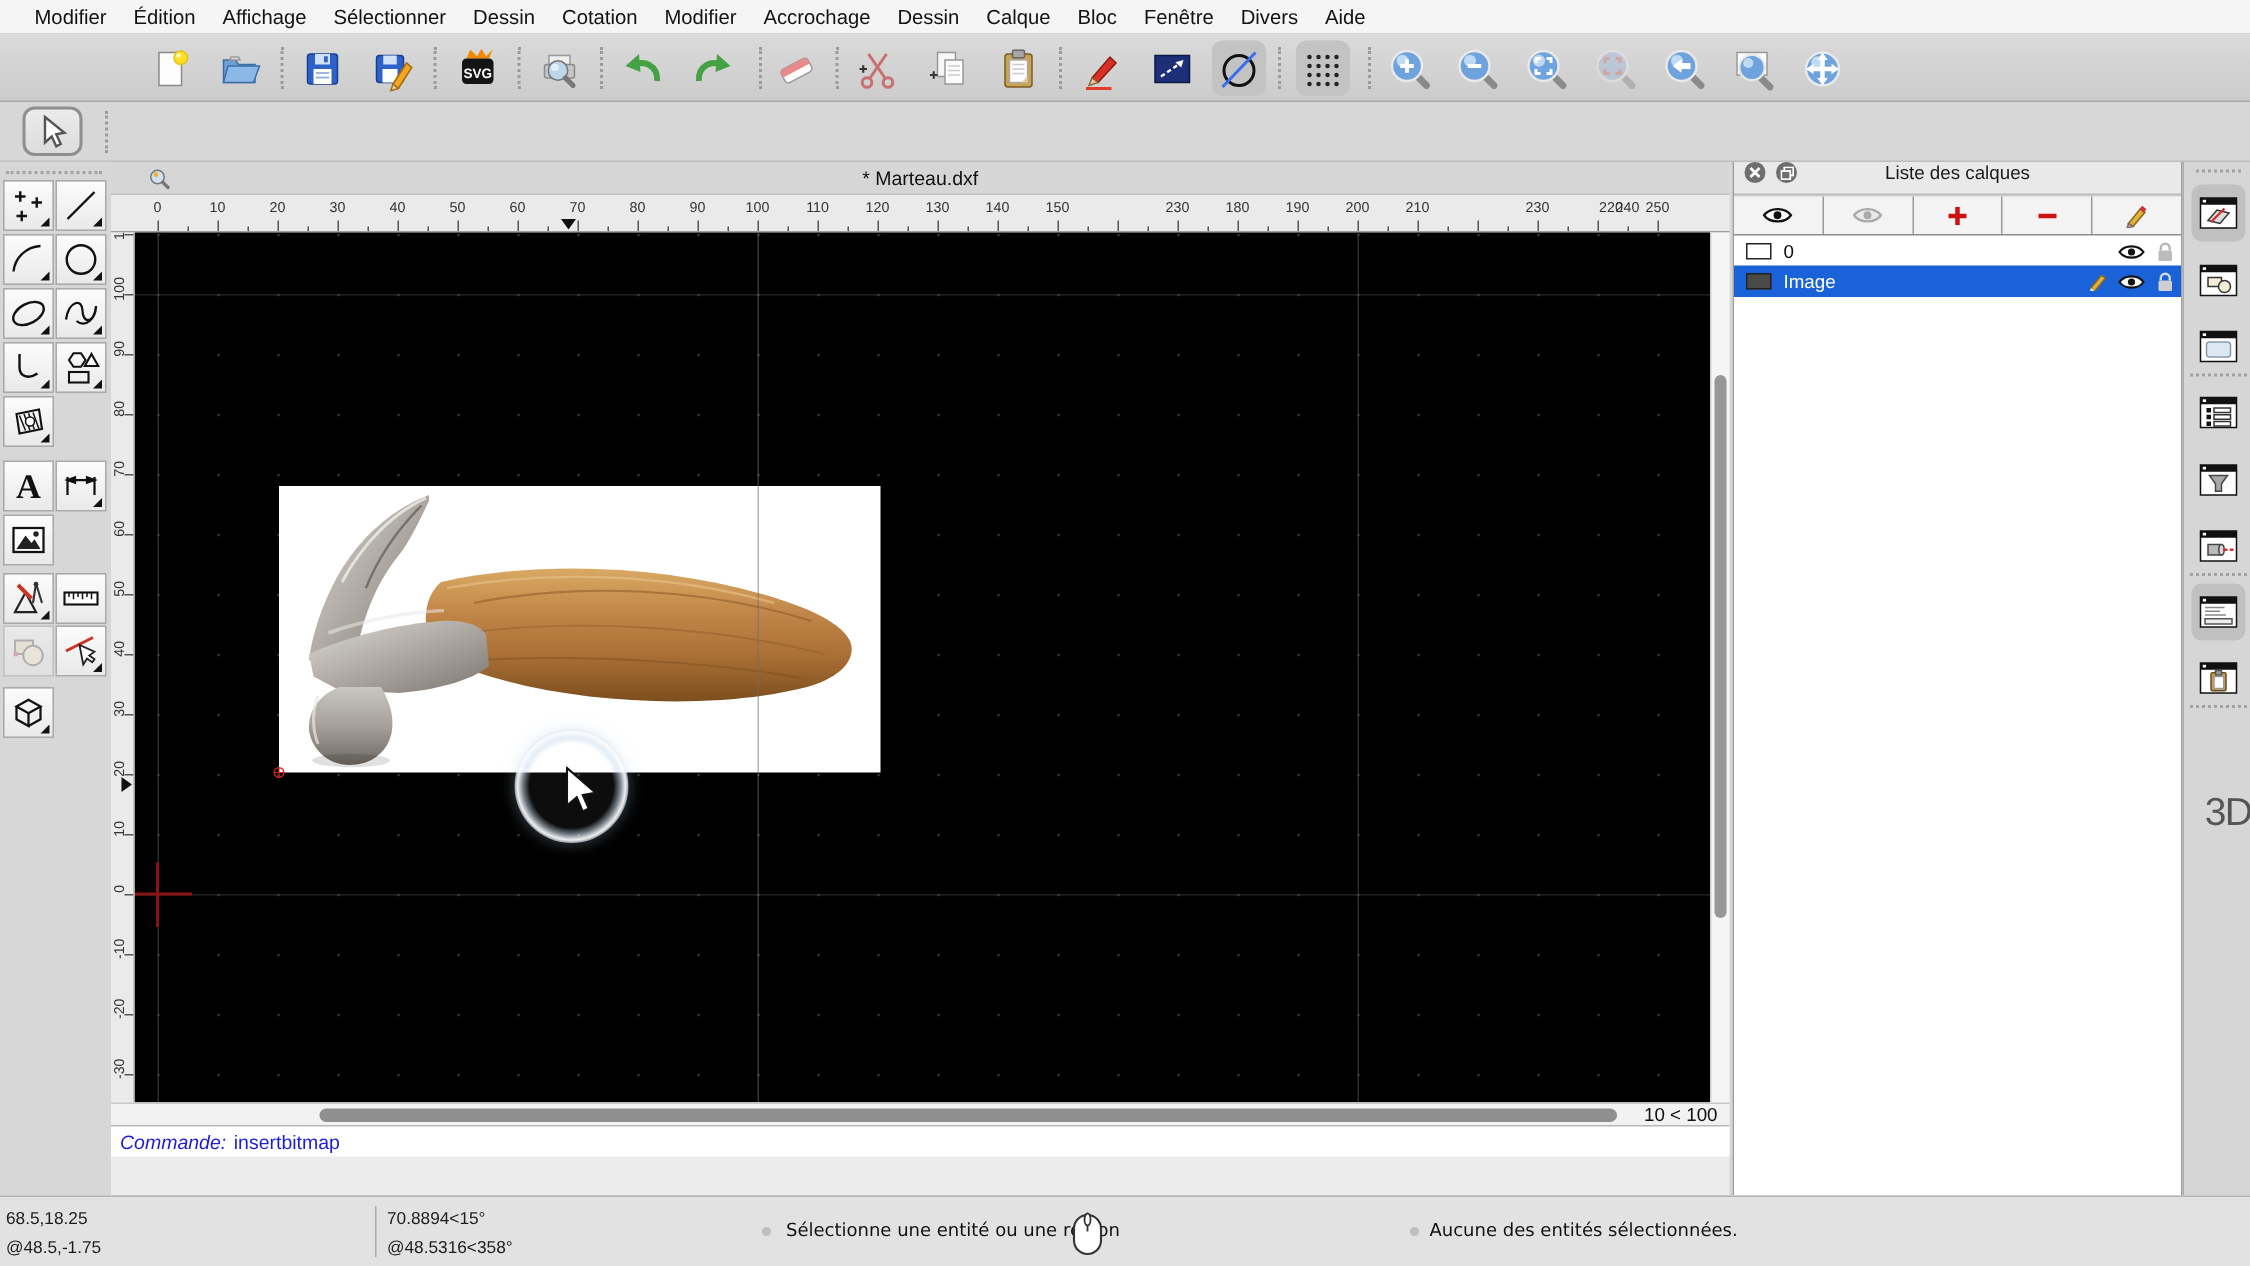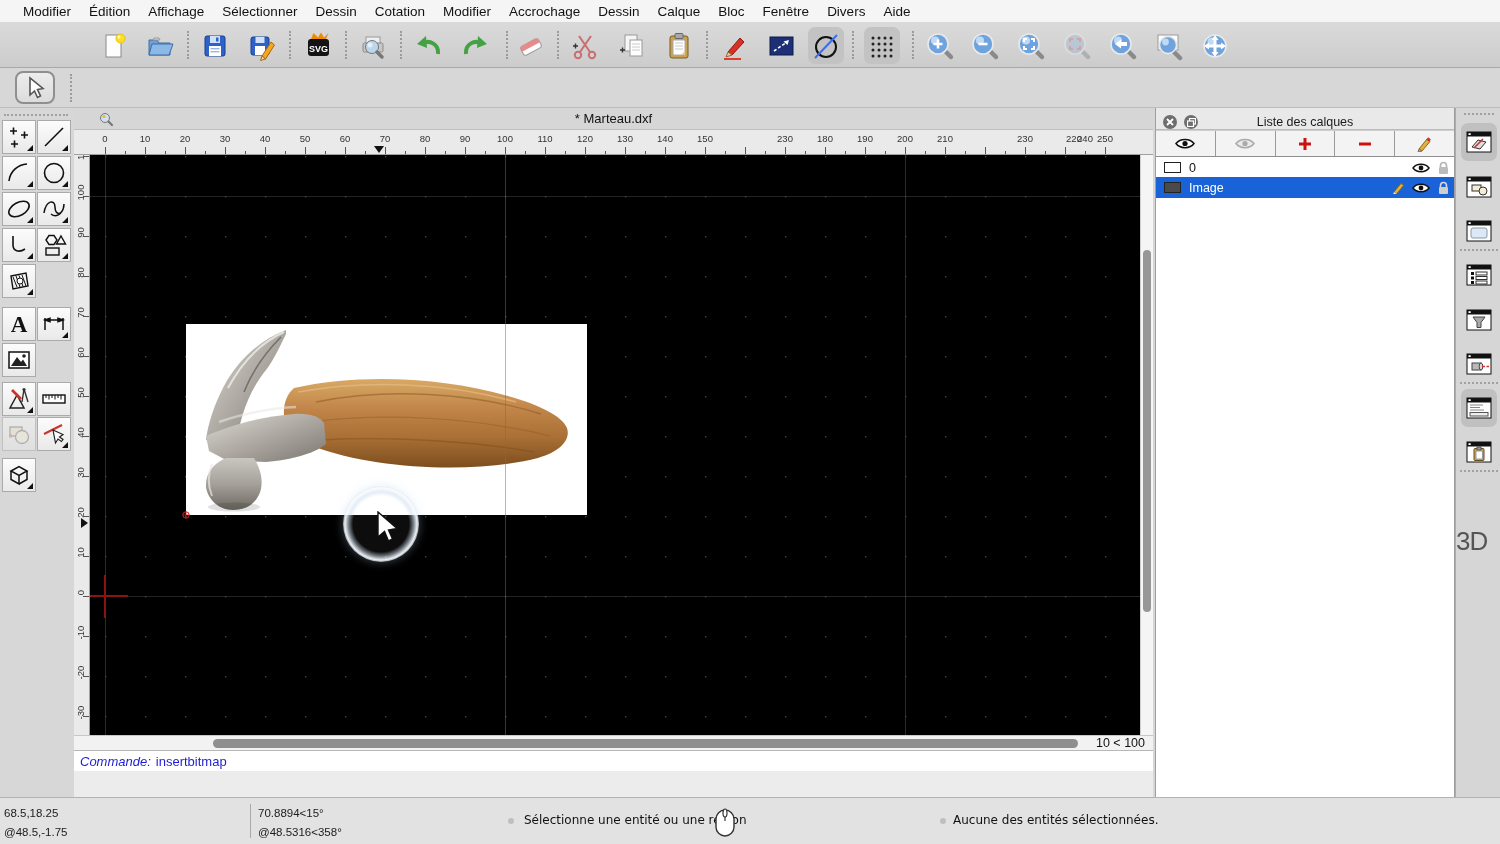--- a/index.html
+++ b/index.html
@@ -97,42 +97,42 @@
     display:flex; align-items:center; padding-left:8px; }
   #cmd-input-row label { font-size:13px; color:#111; margin-right:4px; }
   #cmd-input { flex:1; border:none; outline:none; font-size:13px; height:20px; background:transparent; }
   #cmd-kbd-btn { width:26px; height:21px; margin-right:3px; border:1px solid #9a9a9a; border-radius:3px;
     background:#f6f6f6; display:flex; align-items:center; justify-content:center; }
 
   
   #layerpanel { left:1155px; top:108px; width:300px; height:689px; background:#fff;
     border-left:1px solid #9e9e9e; border-right:1px solid #9e9e9e; }
   #lp-header { left:0; top:0; width:298px; height:22px; background:#e9e9e9; border-bottom:1px solid #bbb;
-    display:flex; align-items:flex-end; }
+    display:flex; align-items:flex-start; }
   #lp-title { position:absolute; left:0; width:100%; text-align:center; font-size:12.5px; color:#1a1a1a; }
   .lp-circle { width:14px; height:14px; border-radius:50%; background:#6e6e6e; margin-left:7px;
     display:flex; align-items:center; justify-content:center; position:relative; z-index:2; }
   #lp-toolbar { left:0; top:22px; width:298px; height:27px; display:flex; background:#f3f3f3;
     border-bottom:1px solid #8f8f8f; border-top:1px solid #cfcfcf; }
   .lp-cell { flex:1; border-right:1px solid #9a9a9a; display:flex; align-items:center; justify-content:center; }
   .lp-cell:last-child { border-right:none; }
   .layer-row { left:0; top:50px; width:298px; height:19px; display:flex; align-items:center; font-size:12.5px; color:#111; }
   .layer-row .swatch { width:17px; height:11px; margin:0 8px 0 8px; border:1px solid #222; }
   .layer-row .spacer { flex:1; }
   .layer-row .ric { width:22px; display:flex; justify-content:center; }
   #layer-row-1 { top:69px; height:21px; background:#1a62d8; color:#fff; }
 
   
   #dock { left:1455px; top:108px; width:45px; height:689px; background:#d6d6d6; border-left:1px solid #ababab; }
   #dock .handle { position:absolute; left:8px; top:5px; width:30px; border-top:2px dotted #a2a2a2; }
   .dbtn { position:absolute; left:5px; width:36px; height:38px; display:flex; align-items:center;
     justify-content:center; border-radius:7px; }
   .dbtn.pressed { background:#c0c0c0; }
   .dsep { position:absolute; left:4px; width:38px; border-top:2px dotted #a2a2a2; }
-  #dock-3d { position:absolute; left:0; width:45px; text-align:left; font-size:26px; color:#555;
+  #dock-3d { position:absolute; left:0; width:45px; text-align:right; font-size:26px; color:#555;
     font-family:"Liberation Sans",sans-serif; letter-spacing:-1px; }
 
   
   #statusbar { left:0; top:797px; width:1500px; height:47px; background:#e3e2e2; border-top:1px solid #b3b3b3; }
   .sb-line { position:absolute; font-size:11.5px; color:#1c1c1c; }
   #sb-div1 { position:absolute; left:250px; top:6px; width:1px; height:34px; background:#aaa; }
   .sb-bullet { position:absolute; width:6px; height:6px; border-radius:50%; background:#c0bfbf; top:20px; }
   .sb-msg { position:absolute; top:15px; font-size:12px; color:#111; font-weight:bold;
     font-family:"DejaVu Sans",sans-serif; font-weight:normal; }
 </style>

